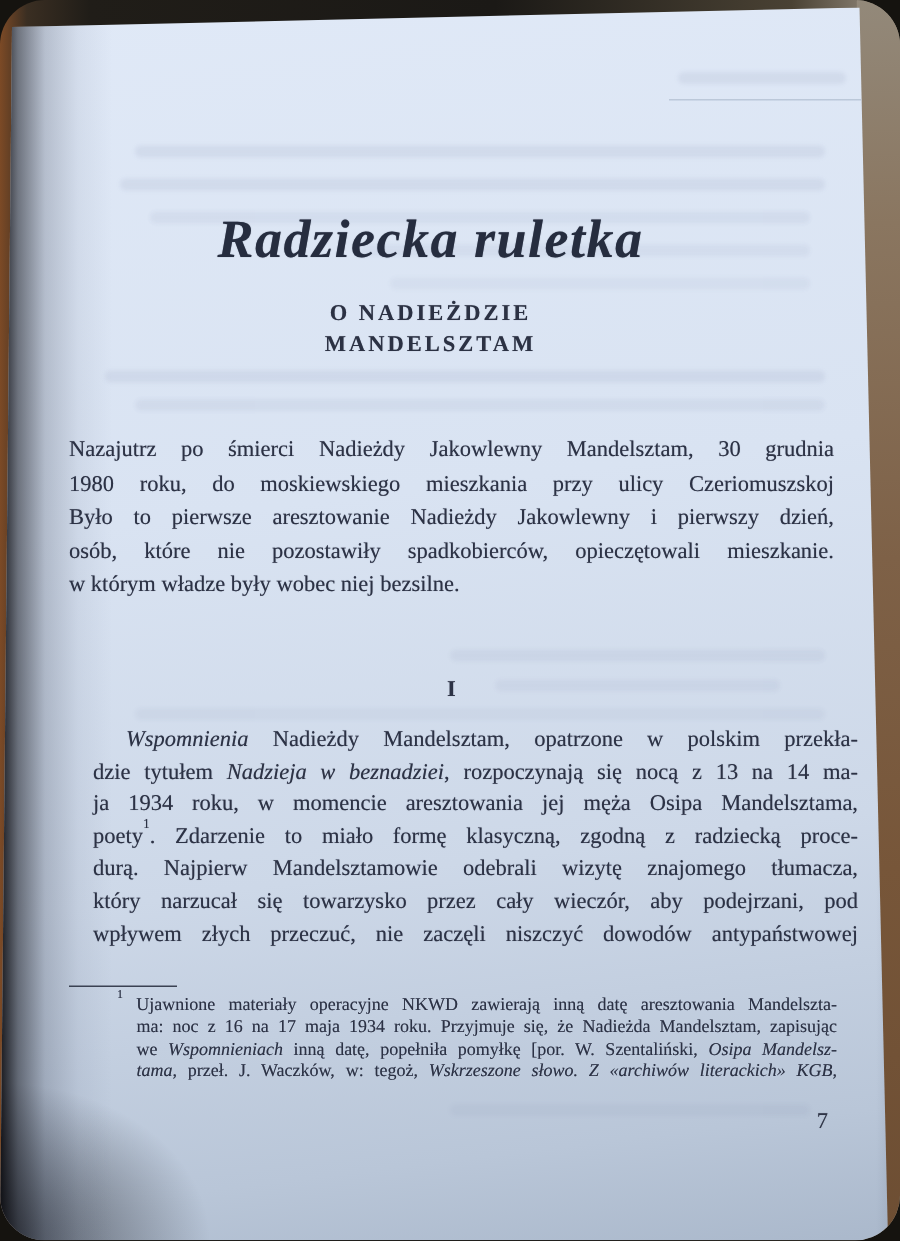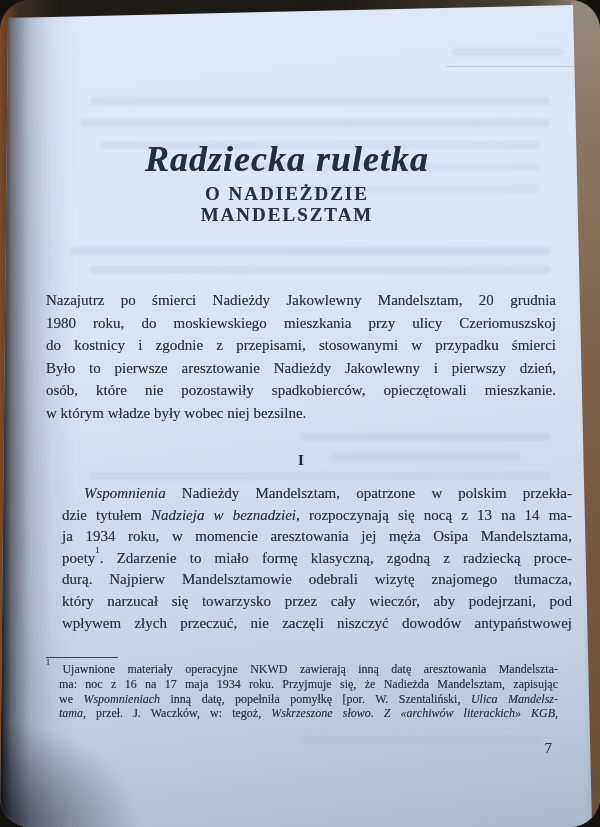--- a/index.html
+++ b/index.html
@@ -23,40 +23,40 @@
     color:var(--ink);}
   
   .ghost{position:absolute;height:8px;border-radius:4px;
     background:rgba(90,105,140,0.09);filter:blur(1.3px);}
   .ghost-rule{position:absolute;height:1px;background:rgba(70,90,120,0.22);filter:blur(0.4px);}
   
   .title{position:absolute;left:32px;width:510px;top:138px;margin:0;
     font-size:36px;line-height:42px;font-style:italic;font-weight:bold;
     text-align:center;letter-spacing:1px;color:#262d3f;
     text-shadow:0 0 0.6px rgba(38,45,63,0.6);}
-  .subtitle{position:absolute;left:32px;width:510px;top:183px;
-    font-size:19px;line-height:21px;font-weight:bold;text-align:center;
+  .subtitle{position:absolute;left:32px;width:510px;top:199px;
+    font-size:15px;line-height:21px;font-weight:bold;text-align:center;
     letter-spacing:2px;color:#2b3143;text-shadow:0 0 0.5px rgba(43,49,67,0.55);}
   .para{position:absolute;left:46px;width:510px;font-size:15px;
     text-shadow:0 0 0.5px rgba(44,50,69,0.55);}
   .para .line{text-align:justify;text-align-last:justify;}
   .para .line.last{text-align-last:left;}
   .para .line em{font-style:italic;font-weight:normal;}
   .para .line sup{font-size:9px;position:relative;top:-4px;line-height:0;}
   #para1{top:289px;line-height:22.5px;}
   #para2{top:483px;line-height:21.6px;margin-left:16px;}
   #para2 .line.first{text-indent:22px;}
   .section-i{position:absolute;left:46px;width:510px;top:452px;
     font-size:15px;font-weight:bold;text-align:center;
     text-shadow:0 0 0.5px rgba(44,50,69,0.55);}
   .fn-rule{position:absolute;left:46px;top:657px;width:72px;height:1px;
     background:#3a4152;}
   .footnote{position:absolute;left:46px;width:512px;top:662px;
     font-size:12px;line-height:14.8px;text-shadow:0 0 0.4px rgba(44,50,69,0.5);}
-  .footnote .line{text-align:justify;text-align-last:justify;padding-left:13px;}
+  .footnote .line{text-align:justify;text-align-last:justify;padding-left:13px;margin-left:32px;}
   .footnote .line.first{text-indent:-13px;}
   .footnote .line.last{text-align-last:left;}
   .footnote .line em{font-style:italic;}
   .footnote .line sup{font-size:8px;position:relative;top:-3px;line-height:0;}
   .page-num{position:absolute;right:48px;top:740px;font-size:15px;
     color:#2f3547;text-shadow:0 0 0.5px rgba(47,53,71,0.55);}
 </style>
 </head>
 <body>
 
@@ -81,23 +81,22 @@
     <div class="ghost" style="left:300px;top:736px;width:240px;opacity:.6;"></div>
 
     <h1 class="title">Radziecka ruletka</h1>
 
     <div class="subtitle">
       <div>O NADIEŻDZIE</div>
       <div>MANDELSZTAM</div>
     </div>
 
     <div class="para" id="para1">
-        <div class="line first"><span>Nazajutrz po śmierci Nadieżdy Jakowlewny Mandelsztam, 20 grudnia</span></div>
+        <div class="line first"><span>Nazajutrz po śmierci Nadieżdy Jakowlewny Mandelsztam, 30 grudnia</span></div>
         <div class="line"><span>1980 roku, do moskiewskiego mieszkania przy ulicy Czeriomuszskoj</span></div>
-        <div class="line"><span>do kostnicy i zgodnie z przepisami, stosowanymi w przypadku śmierci</span></div>
         <div class="line"><span>Było to pierwsze aresztowanie Nadieżdy Jakowlewny i pierwszy dzień,</span></div>
         <div class="line"><span>osób, które nie pozostawiły spadkobierców, opieczętowali mieszkanie.</span></div>
         <div class="line last"><span>w którym władze były wobec niej bezsilne.</span></div>
       </div>
 
     <div class="section-i">I</div>
 
     <div class="para" id="para2">
         <div class="line first"><em>Wspomnienia</em><span> Nadieżdy Mandelsztam, opatrzone w polskim przekła-</span></div>
         <div class="line"><span>dzie tytułem </span><em>Nadzieja w beznadziei</em><span>, rozpoczynają się nocą z 13 na 14 ma-</span></div>
@@ -106,19 +105,19 @@
         <div class="line"><span>durą. Najpierw Mandelsztamowie odebrali wizytę znajomego tłumacza,</span></div>
         <div class="line"><span>który narzucał się towarzysko przez cały wieczór, aby podejrzani, pod</span></div>
         <div class="line"><span>wpływem złych przeczuć, nie zaczęli niszczyć dowodów antypaństwowej</span></div>
       </div>
 
     <div class="fn-rule"></div>
 
     <div class="footnote" id="footnote">
         <div class="line first"><sup>1</sup><span> Ujawnione materiały operacyjne NKWD zawierają inną datę aresztowania Mandelszta-</span></div>
         <div class="line"><span>ma: noc z 16 na 17 maja 1934 roku. Przyjmuje się, że Nadieżda Mandelsztam, zapisując</span></div>
-        <div class="line"><span>we </span><em>Wspomnieniach</em><span> inną datę, popełniła pomyłkę [por. W. Szentaliński, </span><em>Ulica Mandelsz-</em></div>
+        <div class="line"><span>we </span><em>Wspomnieniach</em><span> inną datę, popełniła pomyłkę [por. W. Szentaliński, </span><em>Osipa Mandelsz-</em></div>
         <div class="line"><em>tama</em><span>, przeł. J. Waczków, w: tegoż, </span><em>Wskrzeszone słowo. Z «archiwów literackich» KGB</em><span>,</span></div>
       </div>
 
     <div class="page-num">7</div>
   </div>
 </div>
 
 </body></html>

